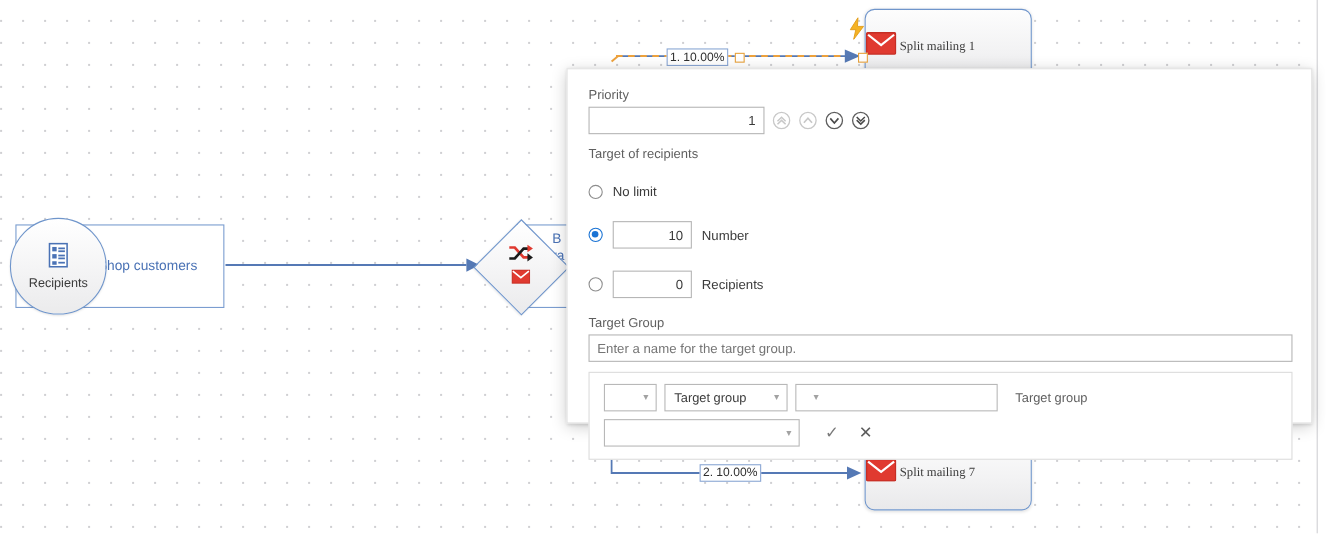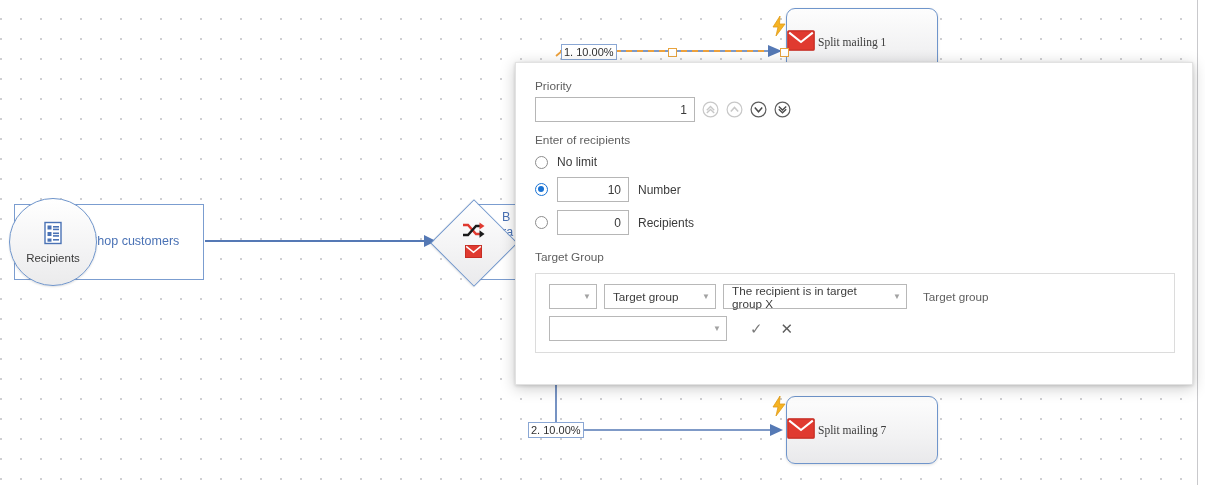--- a/index.html
+++ b/index.html
@@ -83,24 +83,24 @@
     box-shadow:0 1px 3px rgba(0,0,0,.13);
     display:flex;flex-direction:row;align-items:center;gap:3px;font-family:Liberation Serif, serif;
   }
   .mailbox .nlabel{font-size:11.5px;color:#3b3b3b;}
   #mailbox-1{left:786px;top:8px;}
   #mailbox-2{left:786px;top:396px;}
 
   
   .edgelabel{
     position:absolute;background:#ffffff;border:1px solid #8aa7d4;
-    font-size:11px;color:#2f2f2f;padding:0 2px;line-height:14px;white-space:nowrap;
+    font-size:11px;color:#2f2f2f;padding:0 2px;line-height:14px;white-space:nowrap;margin-left:45px;
   }
   #edge-label-1{left:561px;top:44px;}
-  #edge-label-2{left:528px;top:422px;}
+  #edge-label-2{left:591px;top:422px;}
 
   
   .bolt{position:absolute;width:14px;height:20px;}
   #bolt-1{left:772px;top:16px;}
   #bolt-2{left:772px;top:396px;}
 
   
   .handle{position:absolute;width:7px;height:7px;background:#ffffff;border:1.4px solid #e8a33d;}
   #handle-mid{left:668px;top:48px;}
   #handle-end{left:780px;top:48px;}
@@ -117,21 +117,21 @@
   .txtinput{
     box-sizing:border-box;border:1px solid #b6b6b6;background:#fff;
     font-family:"Liberation Sans", sans-serif;font-size:12px;color:#3a3a3a;
     height:25px;line-height:23px;
   }
   .num{text-align:right;padding-right:7px;}
   #priority-row{display:flex;align-items:center;gap:7px;}
   #priority-input{width:160px;}
   .spinbtn{width:17px;height:17px;cursor:pointer;}
   #recip-label{margin-top:11px;}
-  .radio-row{display:flex;align-items:center;gap:9px;margin-top:8px;}
+  .radio-row{display:flex;align-items:center;gap:9px;margin-top:20px;}
   .radio{
     width:13px;height:13px;border-radius:50%;border:1.4px solid #8d8d8d;
     background:#fff;box-sizing:border-box;flex:none;
   }
   .radio.checked{border:1.6px solid #1a73d4;position:relative;}
   .radio.checked:after{
     content:"";position:absolute;left:2.2px;top:2.2px;width:6.2px;height:6.2px;
     border-radius:50%;background:#1a73d4;
   }
   .radio-text{font-size:12px;color:#3b3b3b;}
@@ -304,54 +304,54 @@
     <span class="spinbtn">
       <svg width="17" height="17" viewBox="0 0 17 17">
         <circle cx="8.5" cy="8.5" r="7.4" fill="#ffffff" stroke="#5e5e5e" stroke-width="1.2"></circle>
         <path d="M4.8 5.4 L8.5 9 L12.2 5.4" stroke="#4a4a4a" stroke-width="1.4" fill="none"></path>
         <path d="M4.8 8.2 L8.5 11.8 L12.2 8.2" stroke="#4a4a4a" stroke-width="1.4" fill="none"></path>
       </svg>
     </span>
   </div>
 
   
-  <div class="fieldlabel" id="recip-label">Enter of recipients</div>
+  <div class="fieldlabel" id="recip-label">Target of recipients</div>
 
   <div class="radio-row">
     <span class="radio"></span>
     <span class="radio-text">No limit</span>
   </div>
 
   <div class="radio-row">
     <span class="radio checked"></span>
     <input class="txtinput num smallnum" type="text" value="10" style="">
     <span class="radio-text">Number</span>
   </div>
 
   <div class="radio-row">
     <span class="radio"></span>
     <input class="txtinput num smallnum" type="text" value="0" style="">
     <span class="radio-text">Recipients</span>
   </div>
 
   
   <div class="fieldlabel" id="targetgroup-label">Target Group</div>
+  <input class="txtinput" id="tg-name-input" type="text" placeholder="Enter a name for the target group." style="">
 
   <div id="cond-panel">
     <div class="cond-row">
       <div class="sel" id="sel-op">
         <span></span>
         <span class="caret">▼</span>
       </div>
       <div class="sel" id="sel-field">
         <span>Target group</span>
         <span class="caret">▼</span>
       </div>
       <div class="sel" id="sel-cond">
-        <span>The recipient is in target group X</span>
         <span class="caret">▼</span>
       </div>
       <span class="cond-static">Target group</span>
     </div>
 
     <div class="cond-row">
       <div class="sel" id="sel-value">
         <span></span>
         <span class="caret">▼</span>
       </div>

